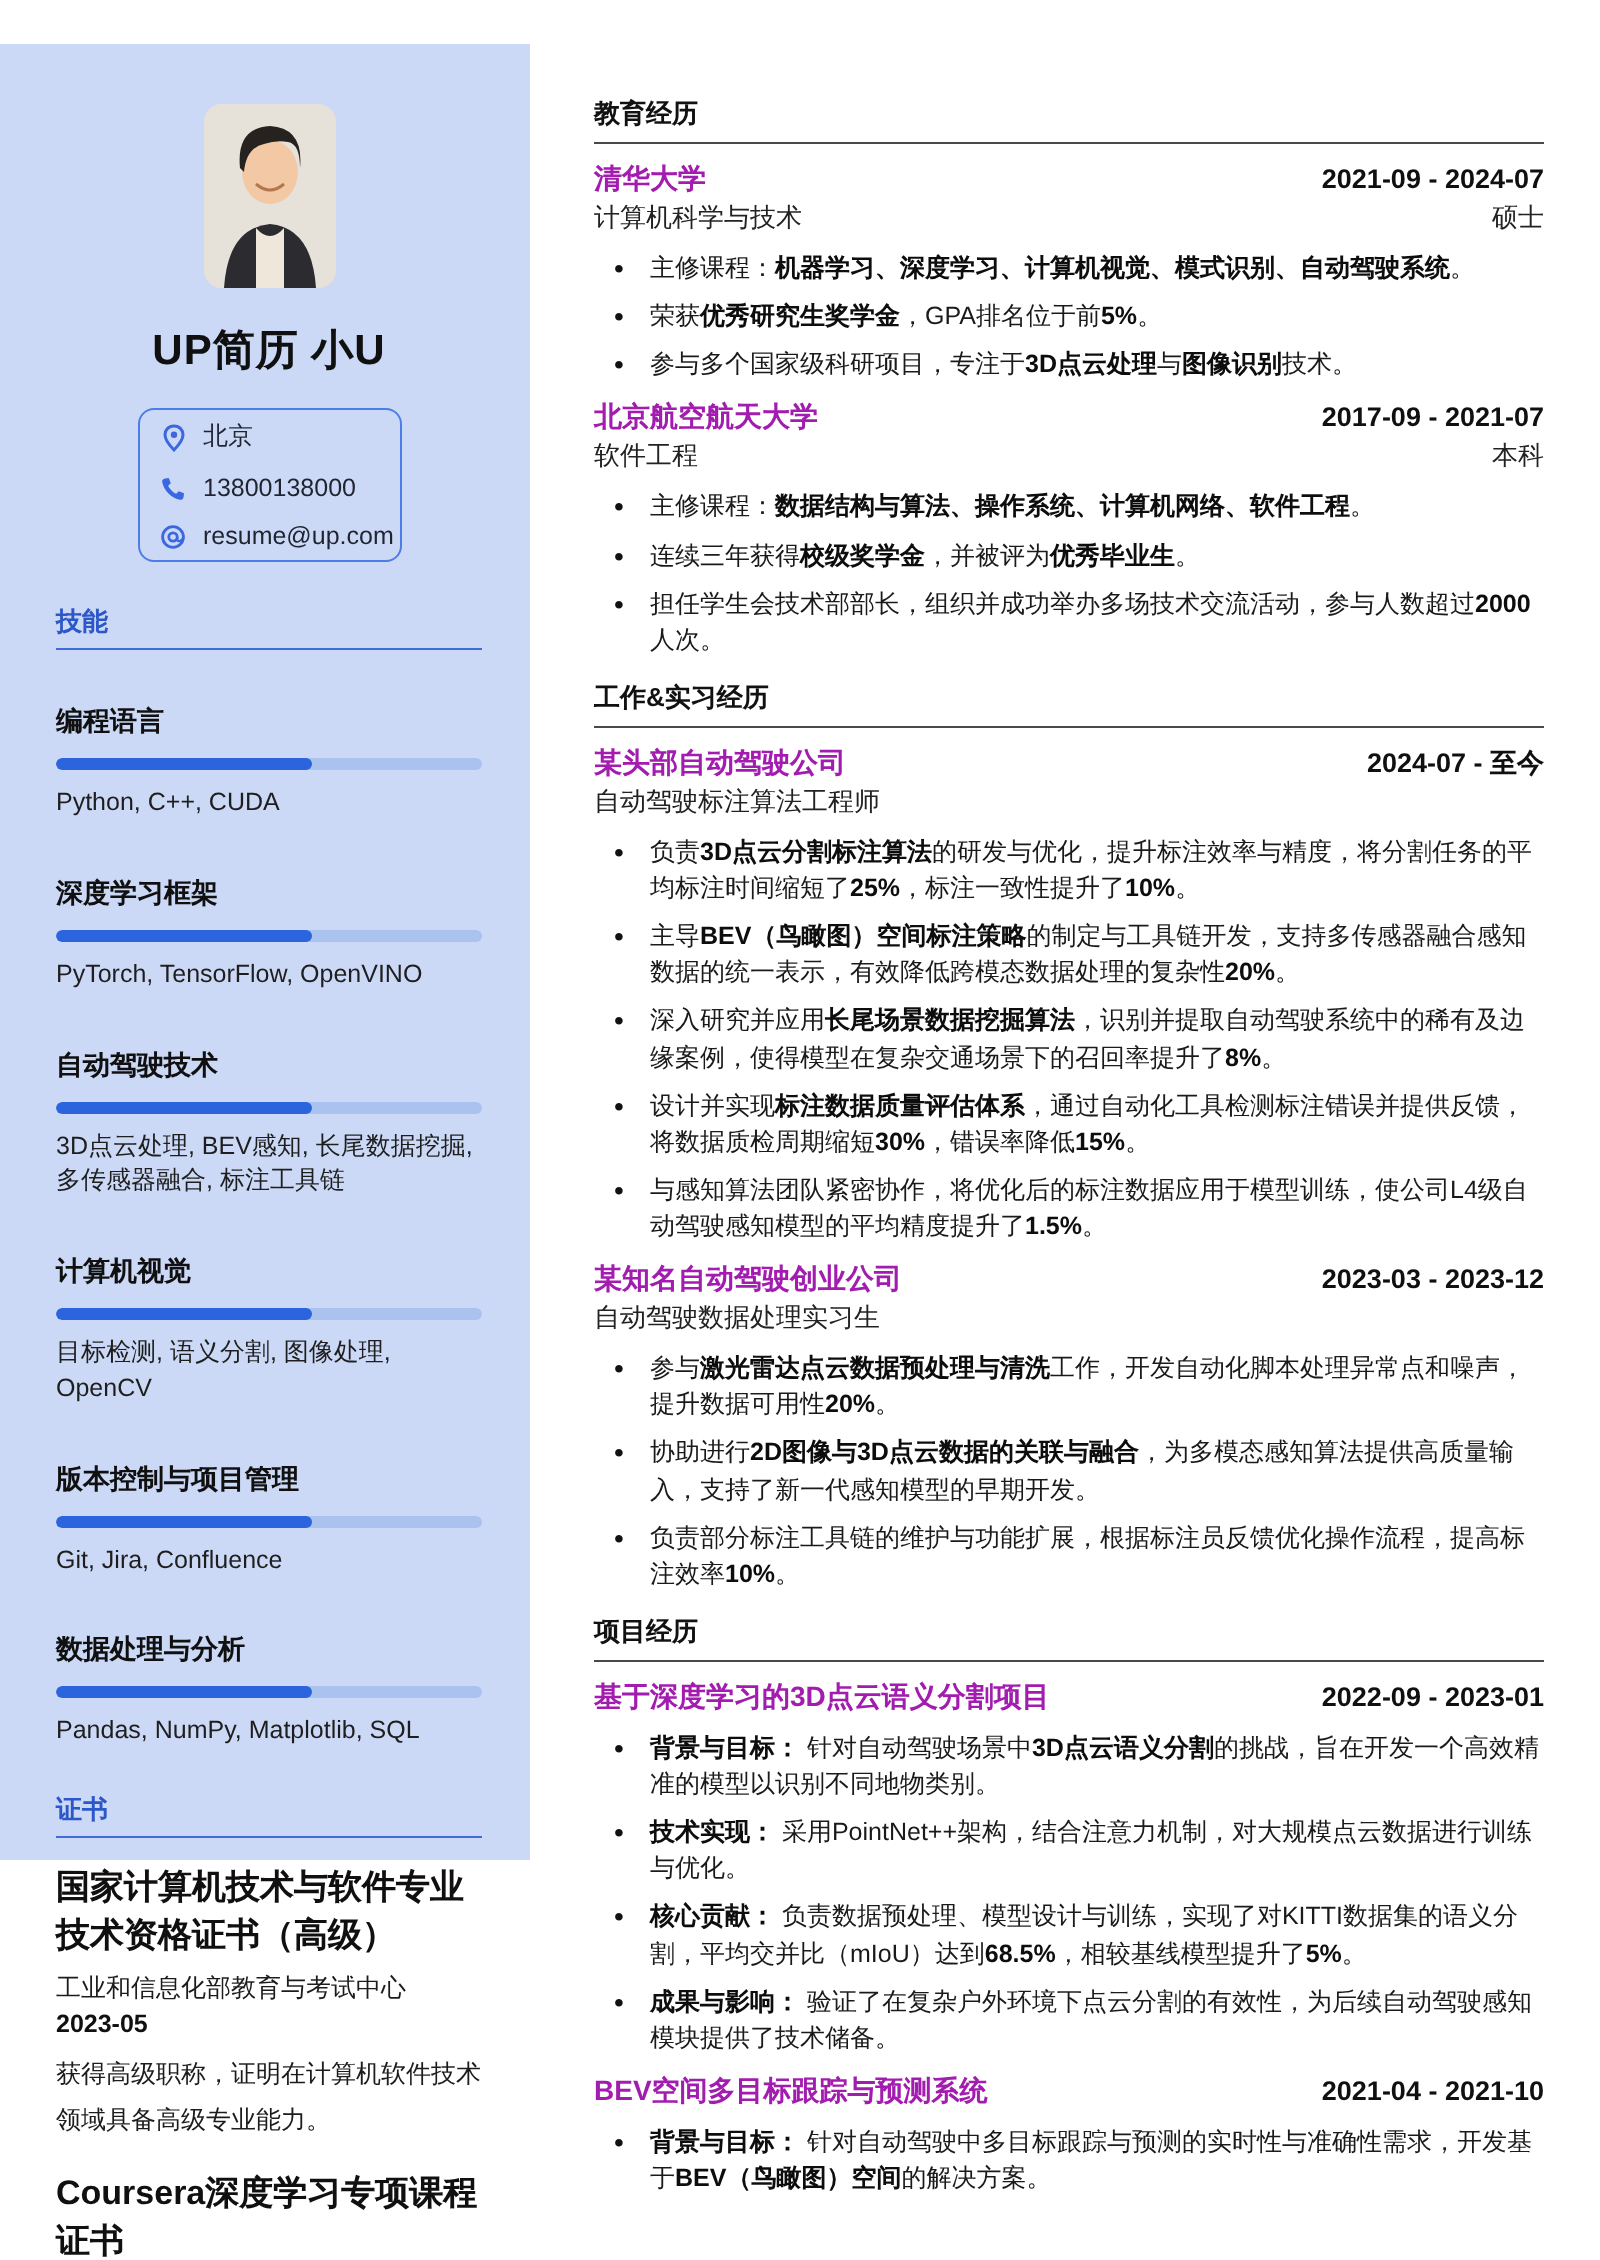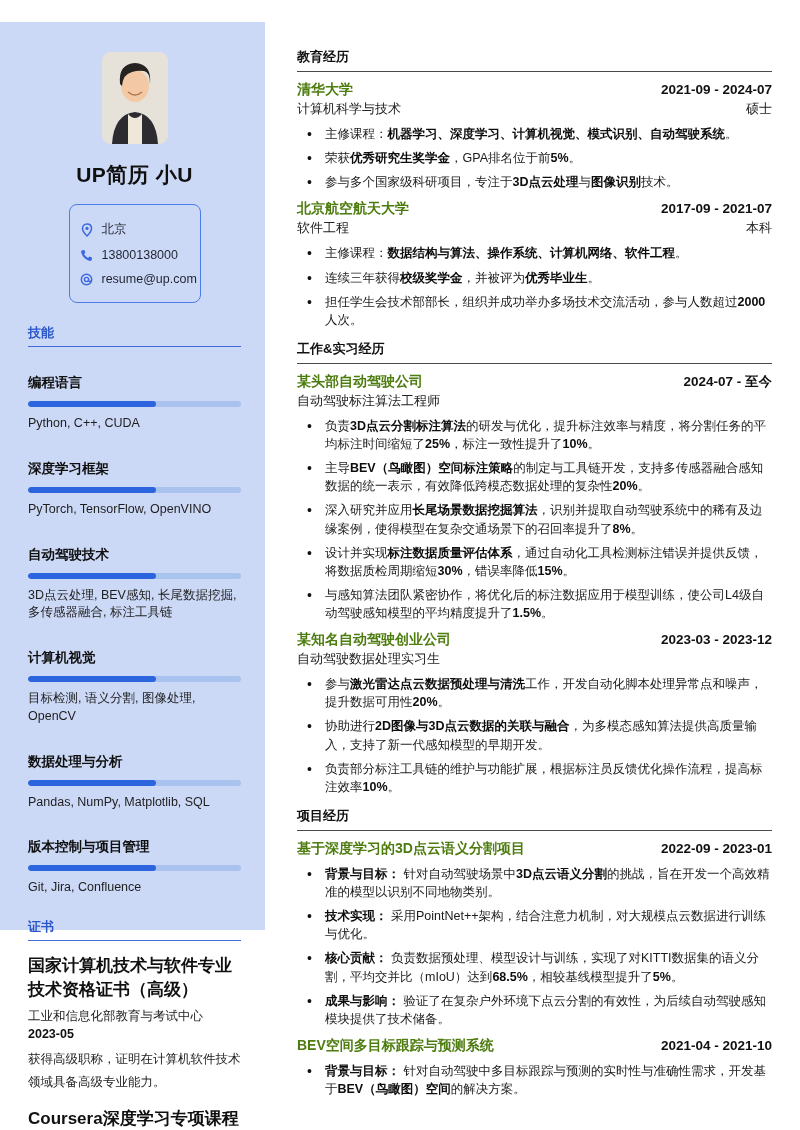--- a/index.html
+++ b/index.html
@@ -15,21 +15,21 @@
   body{font-family:"Liberation Sans","DejaVu Sans",sans-serif;color:var(--ink);}
   .page{position:relative;width:800px;height:1130px;background:#ffffff;overflow:hidden;}
 
   
   .sidebar{position:absolute;left:0;top:22px;width:265px;height:908px;
     background:var(--sidebar-bg);padding:30px 24px 14px 28px;}
   .photo{width:66px;height:92px;margin:0 auto;border-radius:9px;overflow:hidden;background:#e3ded6;}
   .photo svg{display:block;width:100%;height:100%;}
   .name{margin-top:17px;text-align:center;font-size:21px;font-weight:bold;color:#101010;letter-spacing:.5px;}
   .contact-card{width:132px;margin:15px auto 0;border:1.5px solid var(--card-border);
-    border-radius:8px;padding:16px 10px;background:transparent;text-align:center;}
+    border-radius:8px;padding:5px 10px;background:transparent;text-align:center;}
   .contact-row{display:flex;align-items:center;gap:8px;font-size:12.5px;color:#1f2430;margin-bottom:10px;}
   .contact-row:last-child{margin-bottom:0;}
   .contact-row .cicon{flex:0 0 14px;height:14px;display:flex;align-items:center;justify-content:center;color:#3b68e0;}
   .contact-row .cicon svg{display:block;}
 
   .sb-title{margin-top:21px;color:var(--accent);font-weight:bold;font-size:13px;
     padding-bottom:4px;border-bottom:1px solid #3f6cd6;}
   .skill{margin-top:27px;}
   .skill-name{font-size:13.5px;font-weight:bold;color:#101010;}
   .skill-bar{height:6px;margin-top:9px;background:var(--bar-track);border-radius:3px;overflow:hidden;}
@@ -42,21 +42,21 @@
   .cred-date{font-size:12.5px;font-weight:bold;margin-top:2px;color:#101010;}
   .cred-desc{font-size:12.5px;margin-top:7px;line-height:1.85;color:#1c1c1c;}
 
   
   .main{position:absolute;left:297px;top:48px;width:475px;}
   .msection{margin-bottom:11px;}
   .msection-title{font-size:13px;font-weight:bold;color:#111;
     padding-bottom:5px;border-bottom:1px solid #4a4a4a;}
   .entry{margin-top:9px;}
   .erow{display:flex;justify-content:space-between;align-items:baseline;}
-  .etitle{font-size:14px;font-weight:bold;color:#4d7c0f;}
+  .etitle{font-size:14px;font-weight:bold;color:#a21caf;}
   .edate{font-size:13.5px;font-weight:bold;color:#101010;white-space:nowrap;}
   .esub{display:flex;justify-content:space-between;font-size:13px;color:#222;margin-top:1px;}
   ul.bullets{list-style:none;margin:7px 0 0;padding:0;}
   ul.bullets li{position:relative;padding-left:28px;font-size:12.5px;line-height:1.45;
     color:#1a1a1a;margin-bottom:6px;}
   ul.bullets li::before{content:"\2022";position:absolute;left:10px;top:-1px;font-size:14px;color:#111;}
   b{font-weight:bold;color:#0d0d0d;}
 </style>
 </head>
 <body>
@@ -132,32 +132,32 @@
           <div class="skill-desc">3D点云处理, BEV感知, 长尾数据挖掘, 多传感器融合, 标注工具链</div>
         </div>
         <div class="skill">
           <div class="skill-name">计算机视觉</div>
           <div class="skill-bar">
             <div class="skill-fill" style="width: 60%;"></div>
           </div>
           <div class="skill-desc">目标检测, 语义分割, 图像处理, OpenCV</div>
         </div>
         <div class="skill">
+          <div class="skill-name">版本控制与项目管理</div>
+          <div class="skill-bar">
+            <div class="skill-fill" style="width: 60%;"></div>
+          </div>
+          <div class="skill-desc">Git, Jira, Confluence</div>
+        </div>
+        <div class="skill">
           <div class="skill-name">数据处理与分析</div>
           <div class="skill-bar">
             <div class="skill-fill" style="width: 60%;"></div>
           </div>
           <div class="skill-desc">Pandas, NumPy, Matplotlib, SQL</div>
-        </div>
-        <div class="skill">
-          <div class="skill-name">版本控制与项目管理</div>
-          <div class="skill-bar">
-            <div class="skill-fill" style="width: 60%;"></div>
-          </div>
-          <div class="skill-desc">Git, Jira, Confluence</div>
         </div>
       </div>
 
     <div class="sb-title">证书</div>
     <div id="certs">
         <div class="cred">
           <div class="cred-title">国家计算机技术与软件专业技术资格证书（高级）</div>
           <div class="cred-org">工业和信息化部教育与考试中心</div>
           <div class="cred-date">2023-05</div>
           <div class="cred-desc">获得高级职称，证明在计算机软件技术领域具备高级专业能力。</div>

